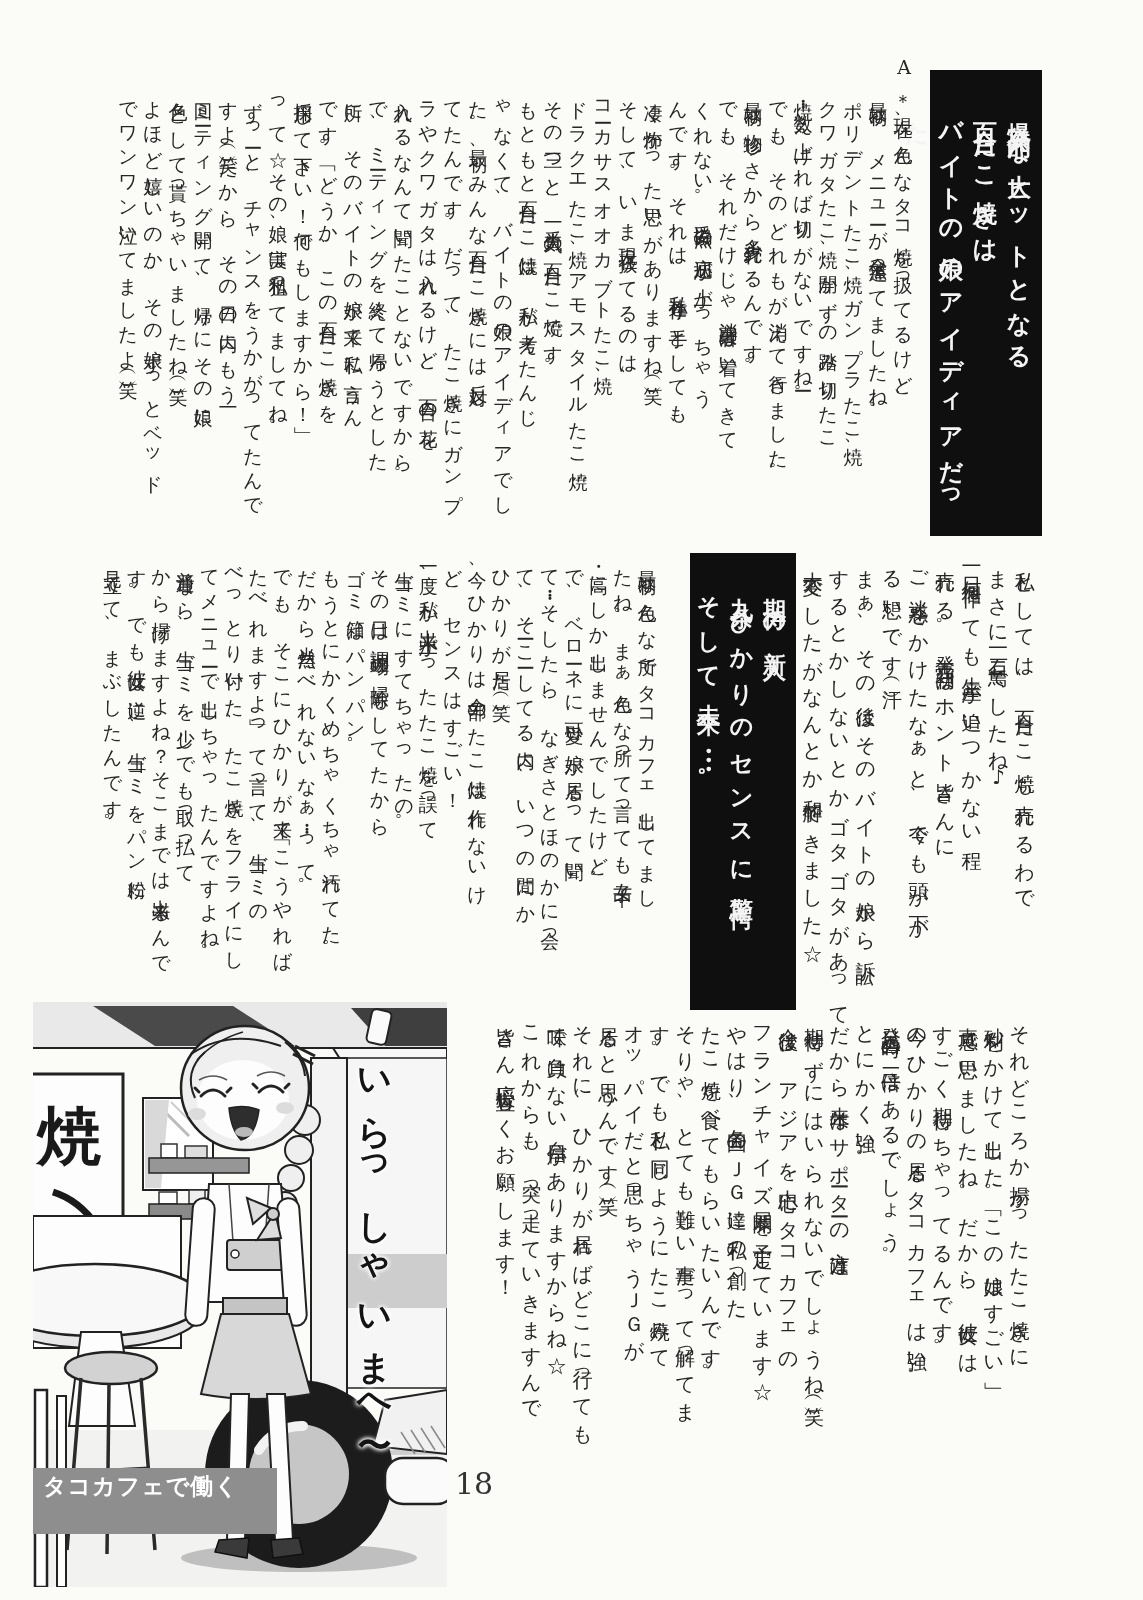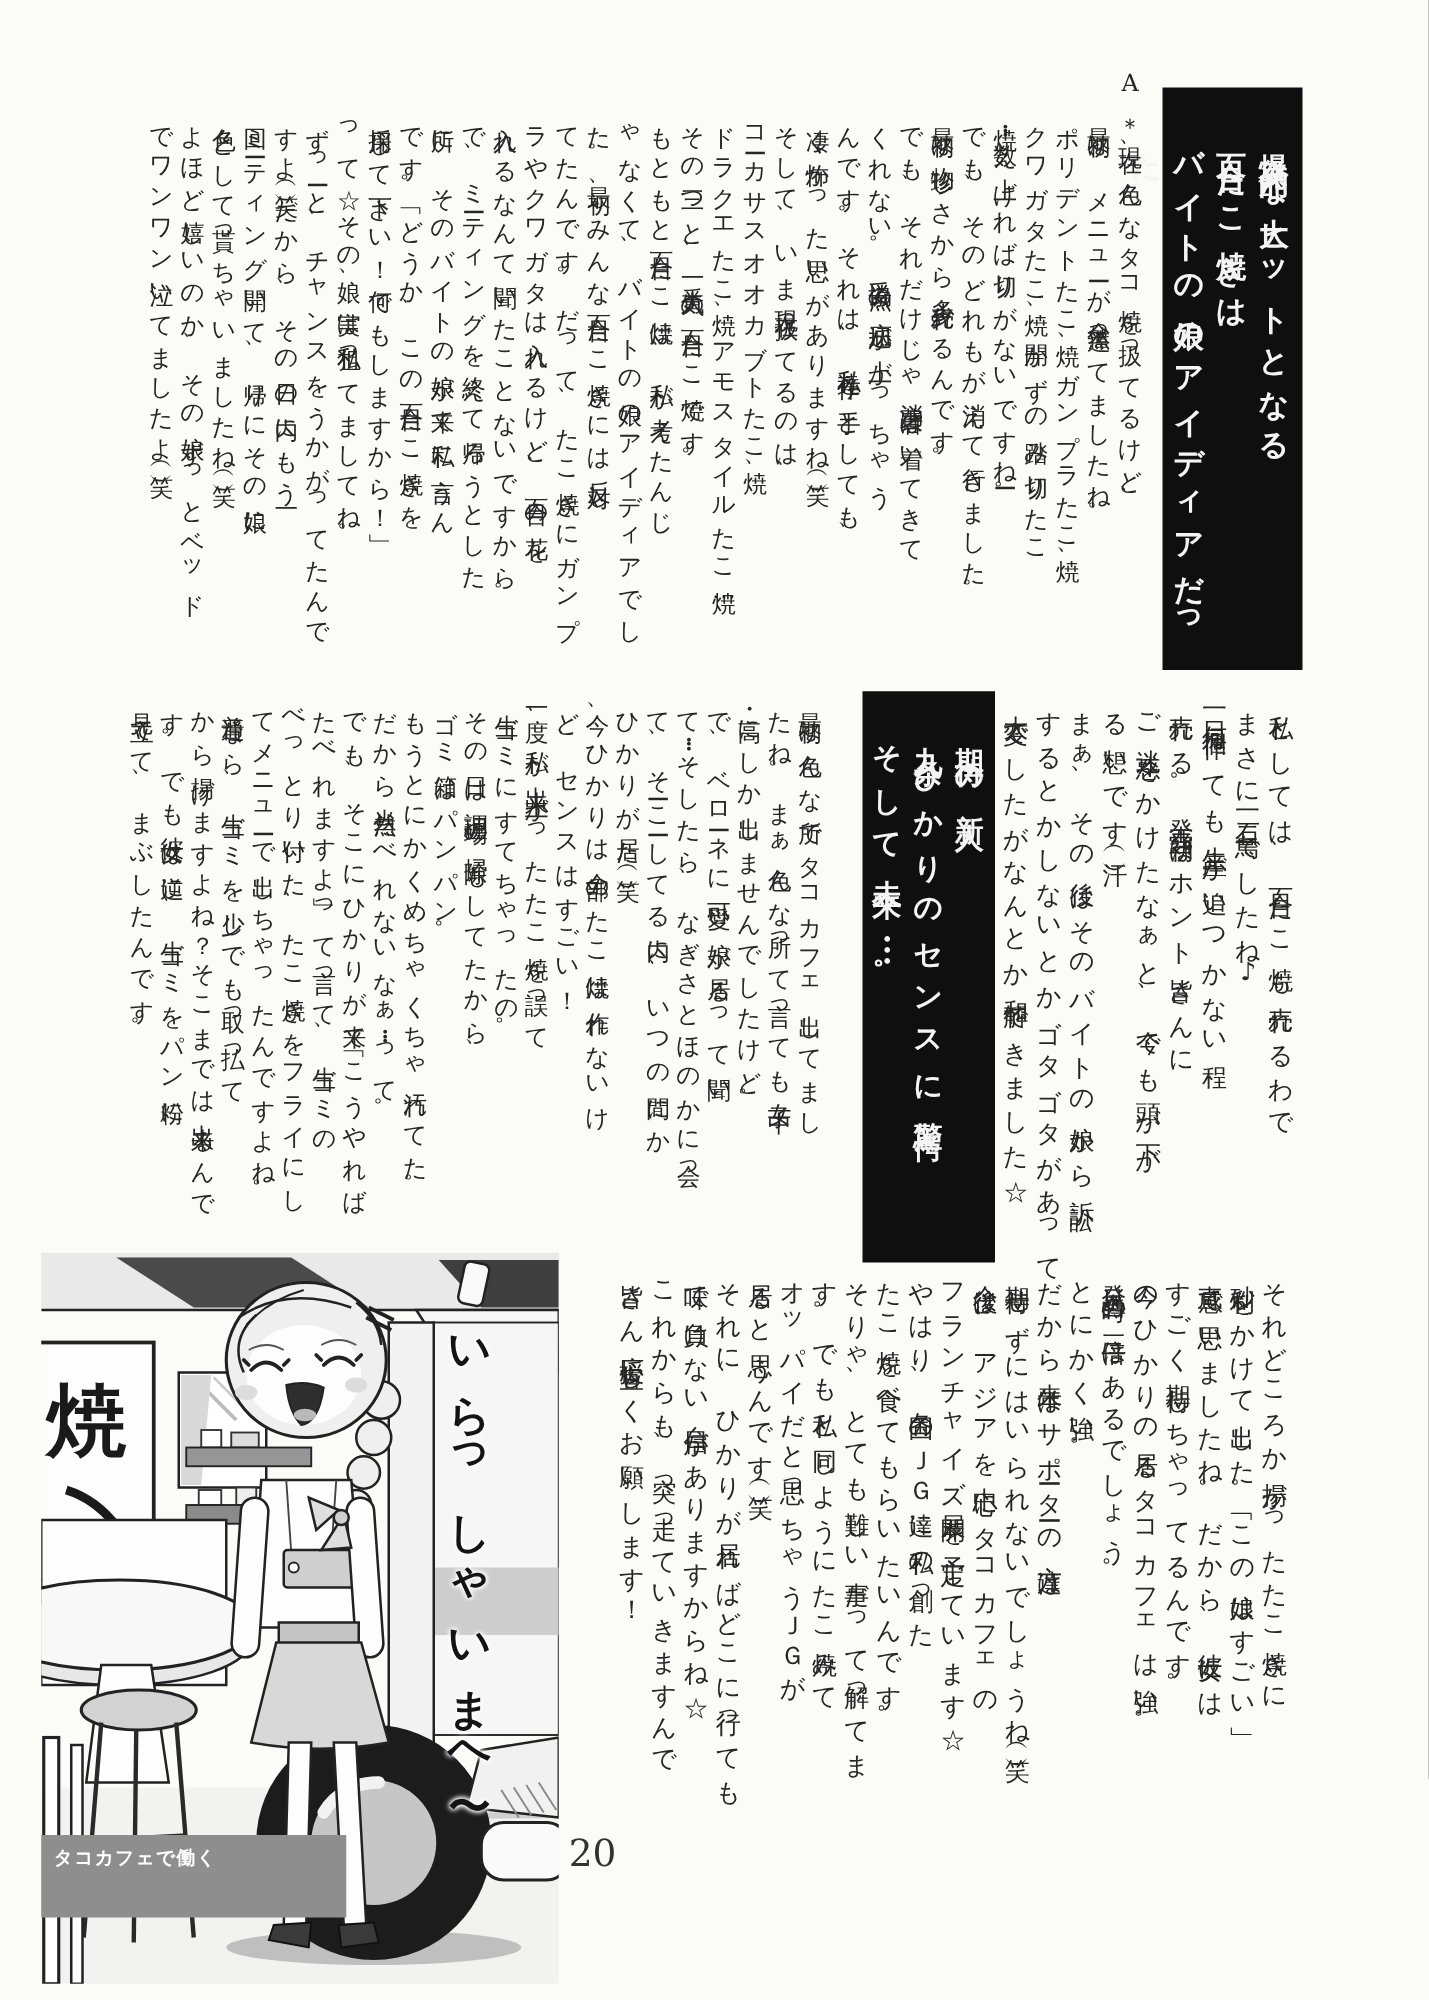--- a/index.html
+++ b/index.html
@@ -45,21 +45,21 @@
   .greeting{
     position:absolute; left:352px; top:1046px; writing-mode:vertical-rl; text-orientation:upright;
     font-family:"DejaVu Sans","Liberation Sans",sans-serif; font-weight:700;
     font-size:34px; letter-spacing:8px; color:#141414;
     text-shadow:0 0 4px #fff,0 0 4px #fff,0 0 6px #fff; z-index:5;
   }
   .caption{
     position:absolute; left:33px; top:1468px; width:244px; height:66px;
     background:var(--caption-bg); color:#fff; z-index:6;
     font-family:"DejaVu Sans","Liberation Sans",sans-serif; font-weight:700;
-    font-size:15px; line-height:31px; padding:3px 10px; box-sizing:border-box;
+    font-size:23px; line-height:31px; padding:3px 10px; box-sizing:border-box;
     letter-spacing:1px;
   }
   .page-number{
     position:absolute; left:455px; top:1466px; font-size:30px; color:#333; z-index:6;
     font-family:"DejaVu Serif","Liberation Serif",serif;
   }
 </style>
 </head>
 <body>
 
@@ -312,15 +312,15 @@
       </g>
     </svg>
   </div>
 
   <div class="greeting">いらっしゃいまへ〜</div>
 
   <div class="caption">
     <div>タコカフェで働く</div>
   </div>
 
-  <div class="page-number">20</div>
+  <div class="page-number">18</div>
 
 </div>
 
 </body></html>

